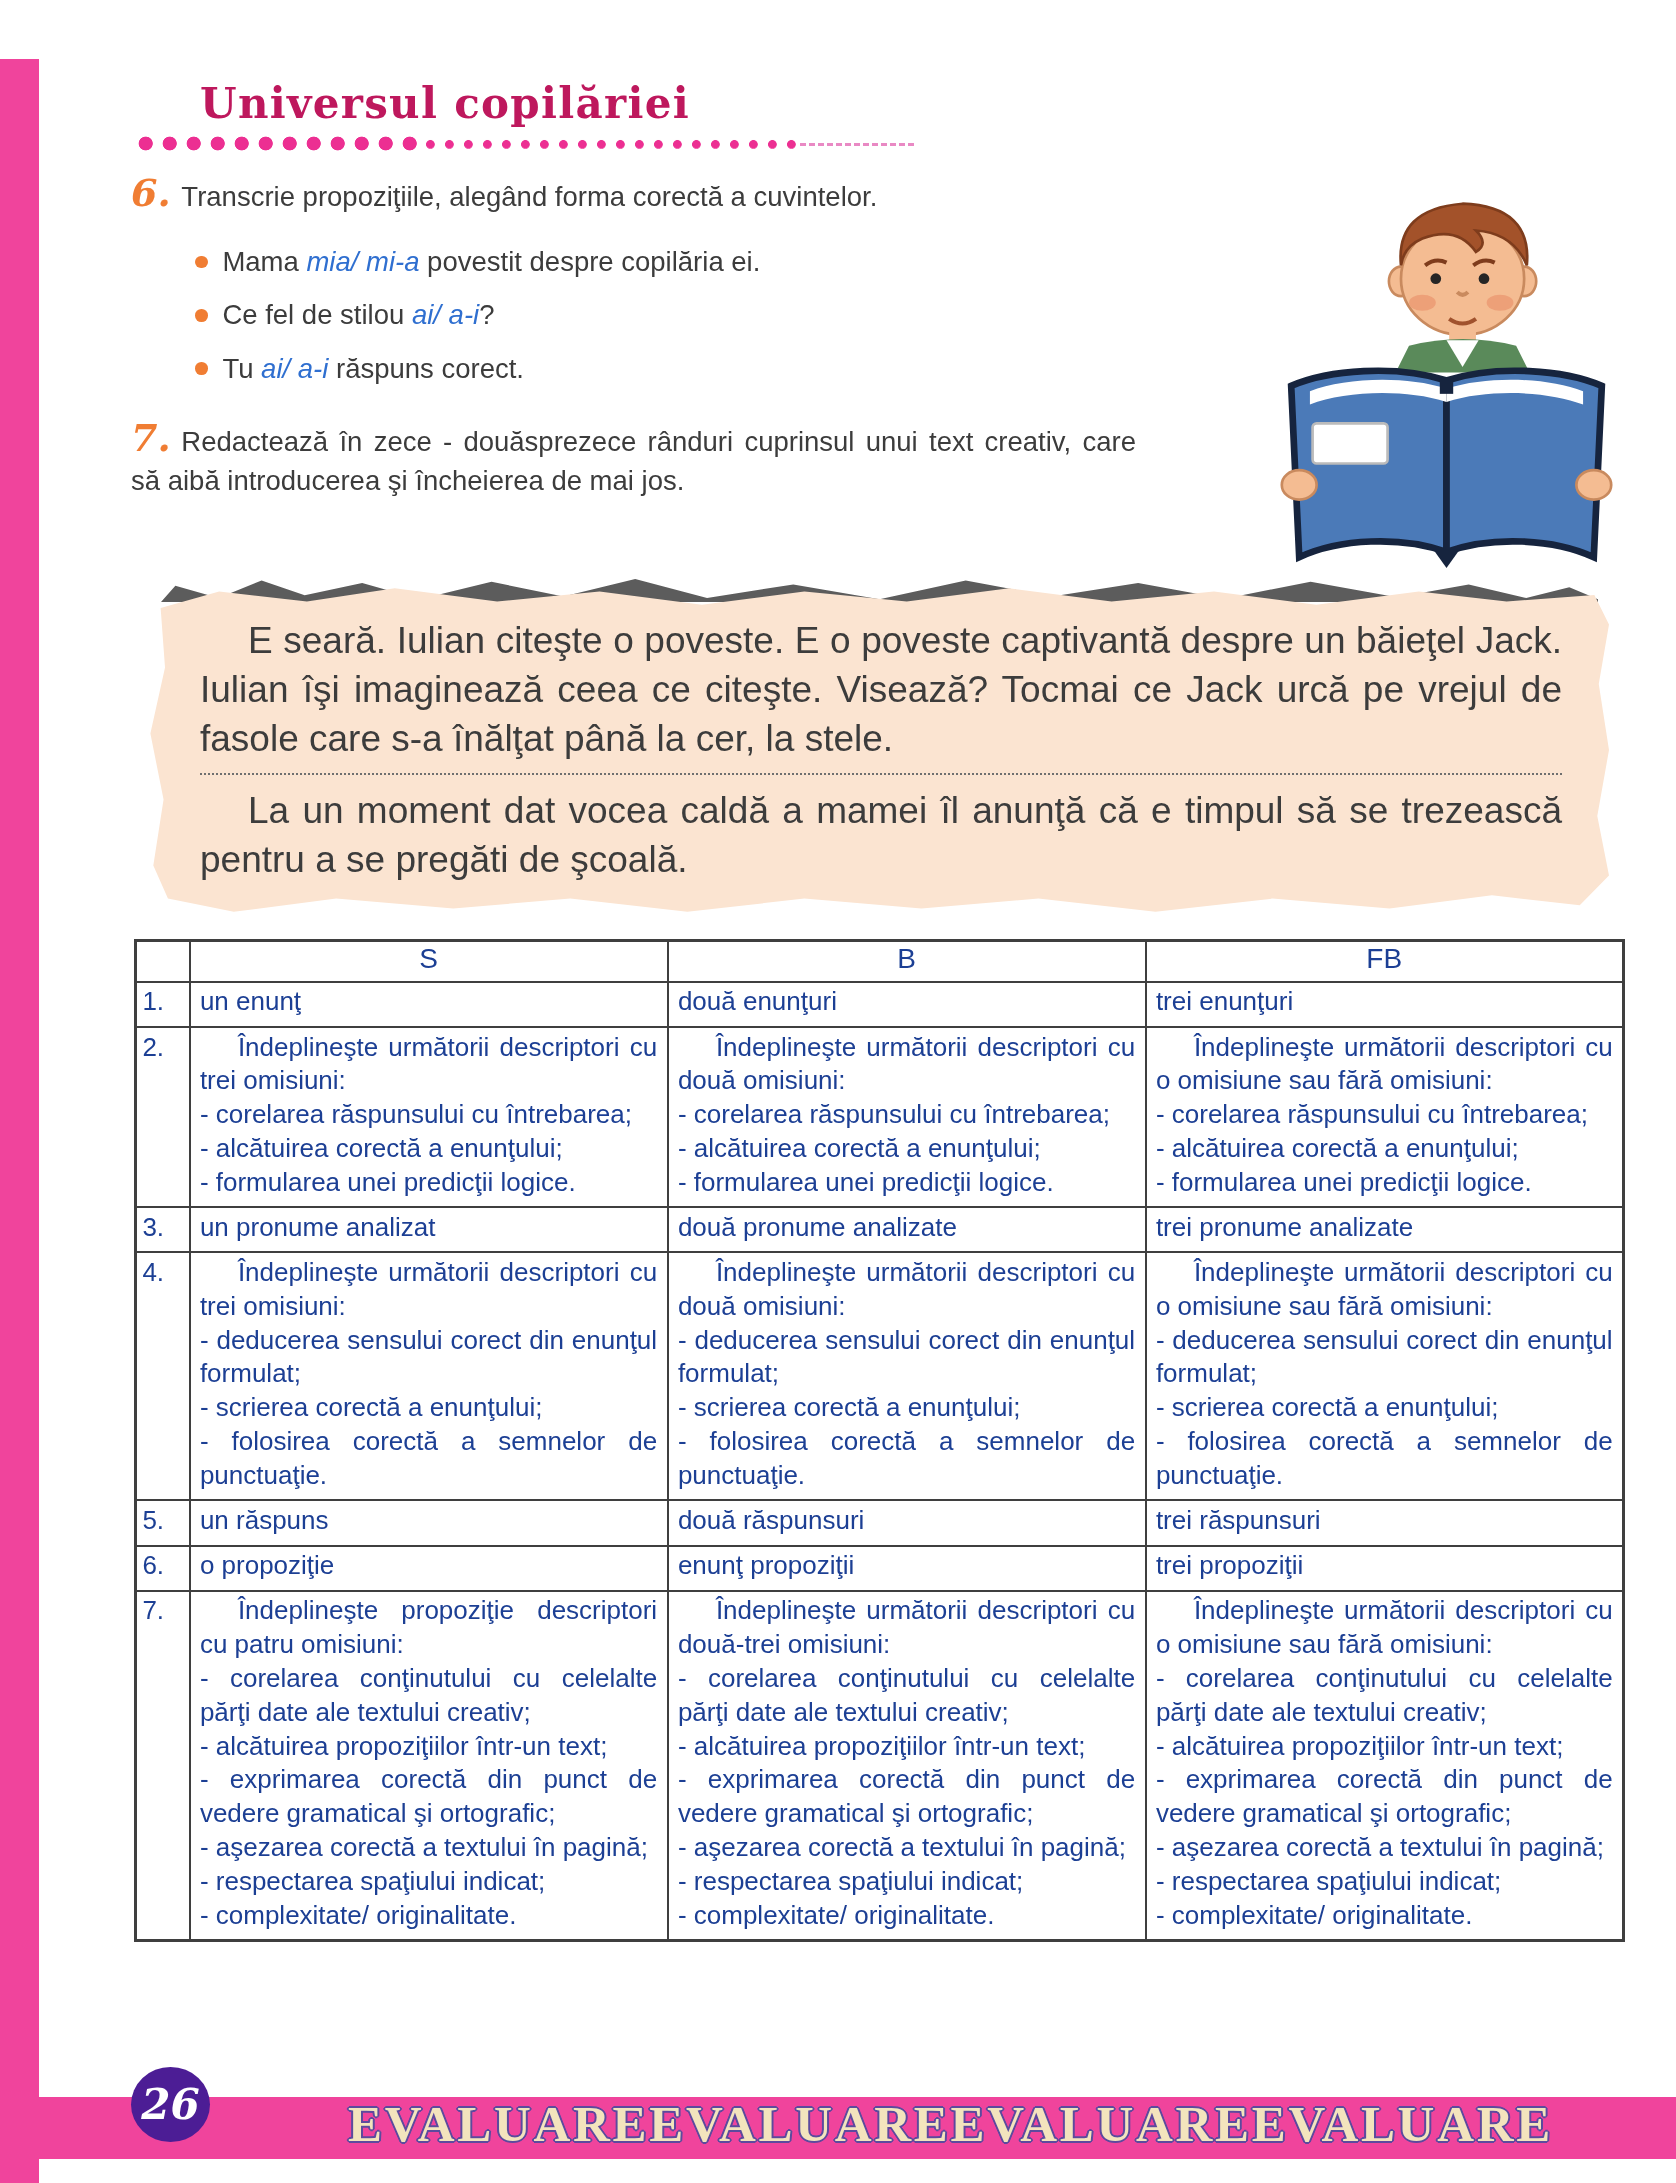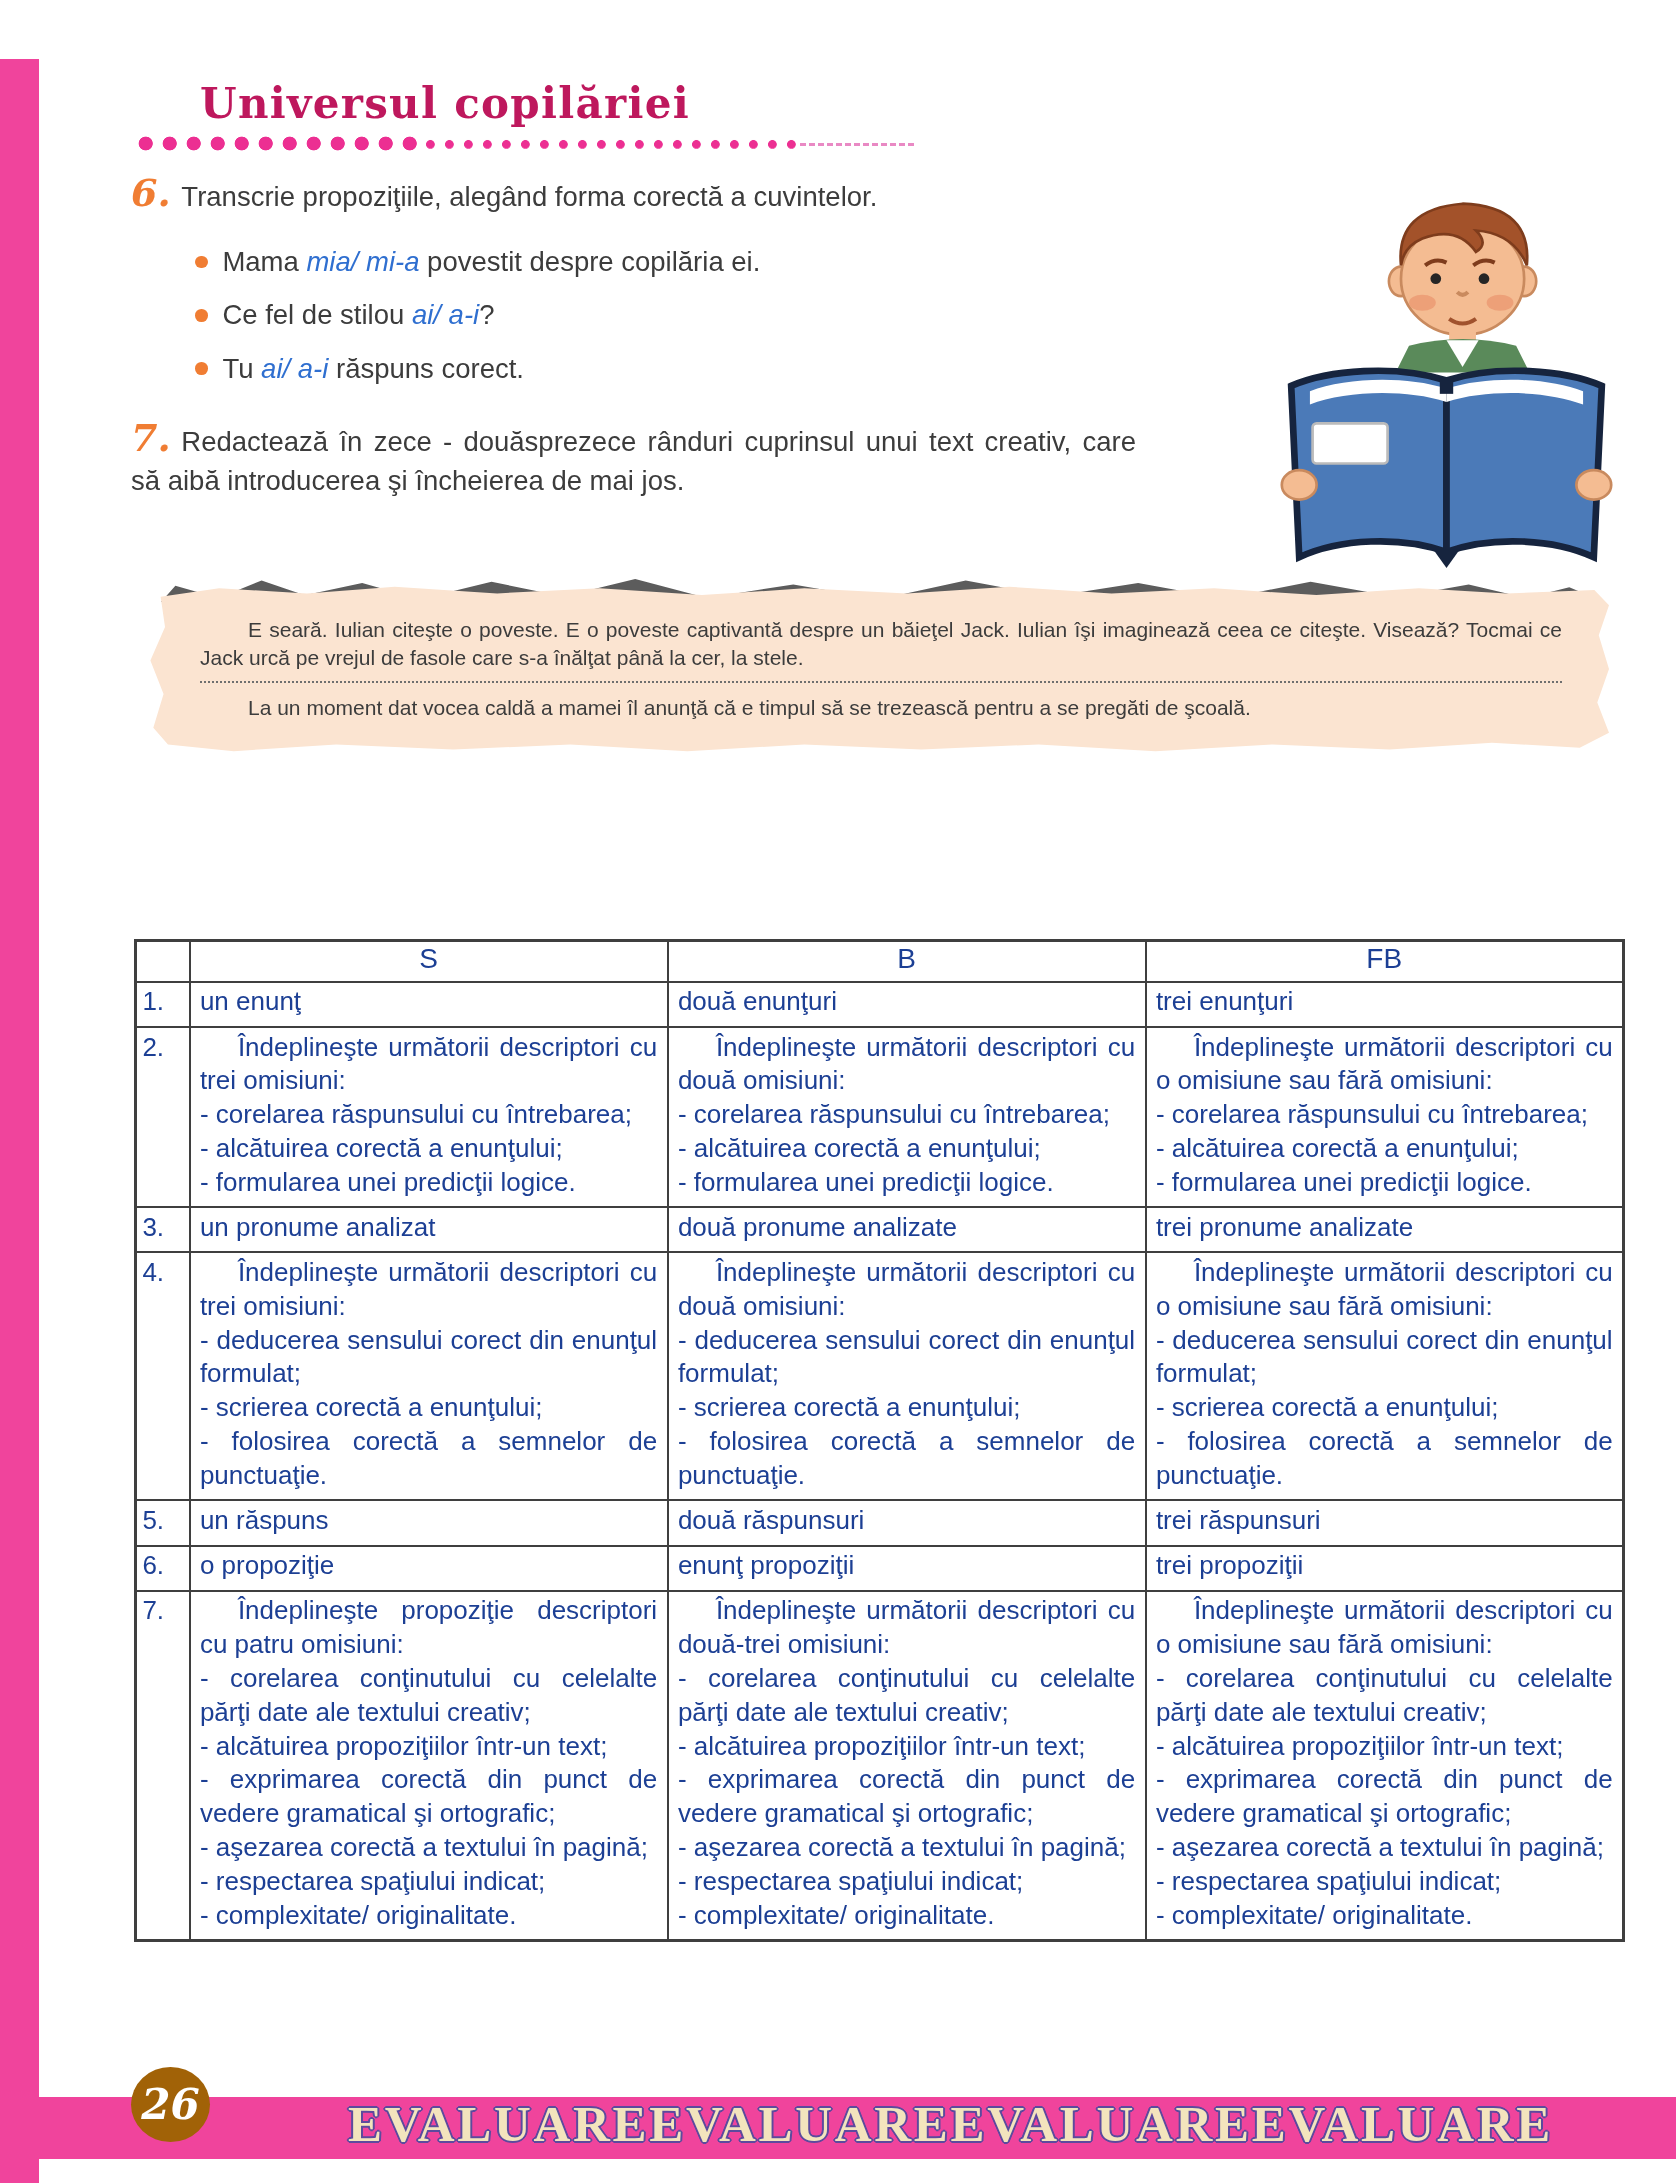--- a/index.html
+++ b/index.html
@@ -32,38 +32,38 @@
           margin-right:14.7px;position:relative;top:-2.7px;}
   .choice{color:#2f6fd0;font-style:italic;}
 
   
   .boy{position:absolute;left:1259px;top:193px;width:375px;height:395px;}
 
   
   .torn-shadow{position:absolute;left:161px;top:575px;width:1437px;height:27px;background:#5c5c5c;
     clip-path:polygon(0% 100%,1% 40%,4% 85%,7% 20%,10% 75%,14% 30%,18% 90%,23% 25%,28% 80%,33% 15%,38% 85%,44% 35%,50% 90%,56% 20%,62% 80%,68% 30%,74% 88%,80% 25%,86% 82%,91% 35%,95% 85%,98% 45%,100% 90%,100% 100%);}
   .story-box{position:absolute;left:146px;top:585px;width:1463px;box-sizing:border-box;
-    background:#fbe4d1;padding:31px 47px 27px 54px;font-size:21px;line-height:1.33;text-align:justify;
+    background:#fbe4d1;padding:31px 47px 27px 54px;font-size:37px;line-height:1.33;text-align:justify;
     clip-path:polygon(1% 7%,5% 2%,11% 5%,17% 1%,24% 5%,31% 2%,38% 6%,45% 2%,52% 5%,59% 1%,66% 5%,73% 2%,80% 6%,87% 2%,93% 5%,99% 3%,100% 12%,99.3% 30%,100% 50%,99.2% 70%,100% 88%,98% 97%,92% 94%,85% 98%,77% 95%,69% 99%,61% 95%,53% 98%,45% 95%,37% 99%,29% 95%,21% 98%,13% 95%,6% 99%,1.5% 95%,0.5% 85%,1.2% 65%,0.3% 45%,1.3% 25%);}
   .story-p{margin:0 0 4px;text-indent:48px;}
   .dotted-line{border-bottom:2.7px dotted #6f6f6f;height:0;margin:9.4px 0 10.7px;}
 
   
   .rubric{position:absolute;left:134px;top:939px;width:1488px;border-collapse:collapse;
           table-layout:fixed;border:3.3px solid #3f3f3f;}
   .rubric th,.rubric td{border:2px solid #3f3f3f;vertical-align:top;}
   .rubric th{font-size:28px;font-weight:400;color:#1c3f94;text-align:center;padding:1.3px 0 5.4px;}
   .rubric td{font-size:26px;line-height:1.3;color:#1c3f94;padding:2.7px 9.4px 6.7px;}
   .num-cell{font-size:25.4px;color:#333333;padding:2.7px 2.7px 2.7px 5.4px !important;}
   .cell-intro{text-indent:38px;text-align:justify;}
   .cell-item{text-align:justify;}
 
   
   .page-num{position:absolute;left:131px;top:2067px;width:79px;height:75px;border-radius:50%;
-            background:#a16207;display:flex;align-items:center;justify-content:center;
+            background:#4c1d95;display:flex;align-items:center;justify-content:center;
             color:#ffffff;font-family:"DejaVu Serif",serif;font-style:italic;font-weight:bold;font-size:42px;}
   .evaluare-row{position:absolute;left:348px;right:134px;top:2092px;height:64px;display:flex;
             justify-content:space-between;align-items:center;}
   .evaluare-word{font-family:Liberation Serif, serif;font-weight:bold;font-size:51px;letter-spacing:2.7px;
             color:#f3e4bd;
             text-shadow:2px 0 0 #5c4a9e,-2px 0 0 #5c4a9e,0 2px 0 #5c4a9e,0 -2px 0 #5c4a9e,
                         1.3px 1.3px 0 #5c4a9e,-1.3px -1.3px 0 #5c4a9e,1.3px -1.3px 0 #5c4a9e,-1.3px 1.3px 0 #5c4a9e;}
 </style>
 </head>
 <body>

